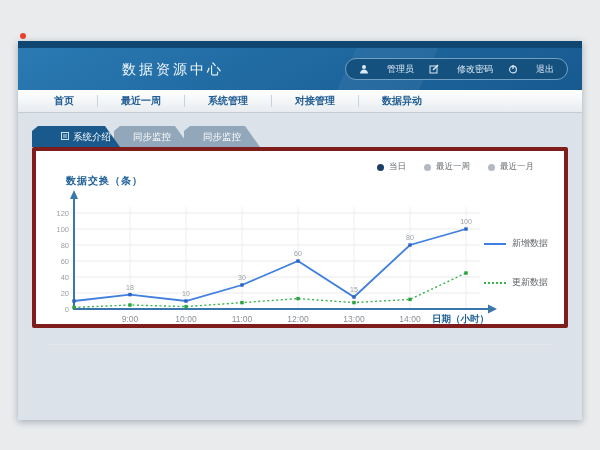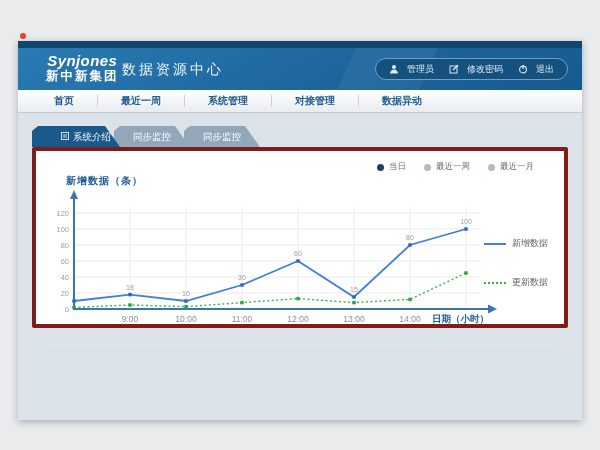--- a/index.html
+++ b/index.html
@@ -15,21 +15,21 @@
   .header { position:relative; height:42px; background:linear-gradient(150deg,#2b7ab3 0%, #1e669e 55%, #175a90 100%); color:#fff; }
   .header::before { content:""; position:absolute; inset:0;
     background:linear-gradient(115deg, transparent 58%, rgba(255,255,255,.05) 58%, rgba(255,255,255,.05) 72%, transparent 72%); }
   .logo { position:absolute; left:28px; top:4px; text-align:center; line-height:1.15; }
   .logo-en { font-size:15px; font-weight:bold; letter-spacing:.4px; font-style:italic; }
   .logo-cn { font-size:12.5px; font-weight:bold; letter-spacing:2px; }
   .app-title { position:absolute; left:104px; top:13px; font-size:14px; letter-spacing:3px; color:#f2f7fb; }
 
   .userbar { position:absolute; right:14px; top:10px; height:22px; display:flex; align-items:center; gap:15px;
     background:#14517f; border:1px solid #6fa0c4; border-radius:12px; padding:0 13px; z-index:2; }
-  .user-item { display:flex; align-items:center; gap:8px; color:#ddeaf4; font-size:9px; cursor:pointer; }
+  .user-item { display:flex; align-items:center; gap:18px; color:#ddeaf4; font-size:9px; cursor:pointer; }
   .user-item svg { display:block; }
 
   .nav { height:23px; background:linear-gradient(#ffffff,#e8ecf0); border-bottom:1px solid #c3cbd3; display:flex; align-items:center; padding-left:36px; }
   .nav-item { font-size:10px; font-weight:bold; color:#1f5c93; cursor:pointer; white-space:nowrap; }
   .nav-sep { width:1px; height:12px; background:#c9d2da; margin:0 23px; }
 
   .content { padding:13px 14px 0 14px; }
 
   .tabs { display:flex; height:21px; position:relative; }
   .tab { position:relative; height:21px; text-align:center; color:#fff; font-size:9.5px; line-height:21px; cursor:pointer; }
@@ -65,24 +65,20 @@
 </style>
 </head>
 <body>
 
 <div class="rec-dot"></div>
 
 <div class="window">
   <div class="topstrip"></div>
 
   <div class="header">
-    <div class="logo">
-      <div class="logo-en">Synjones</div>
-      <div class="logo-cn">新中新集团</div>
-    </div>
     <div class="app-title">数据资源中心</div>
 
     <div class="userbar">
       <div class="user-item">
         <span>
           <svg width="10" height="10" viewBox="0 0 10 10">
               <circle cx="5" cy="3" r="2" fill="#ddeaf4"></circle>
               <path d="M1 9.5c0-2.3 1.8-4 4-4s4 1.7 4 4z" fill="#ddeaf4"></path>
             </svg>
         </span>
@@ -159,21 +155,21 @@
         <div class="range-item">
           <span class="rdot"></span>
           <span>最近一周</span>
         </div>
         <div class="range-item">
           <span class="rdot"></span>
           <span>最近一月</span>
         </div>
       </div>
 
-      <div class="chart-title">新增数据（条）</div>
+      <div class="chart-title">数据交换（条）</div>
 
       <div class="chart-wrap">
         <svg id="chart" width="470" height="140" viewBox="0 0 470 140">
             <line x1="31" y1="104" x2="436" y2="104" stroke="#e9e9e9" stroke-width="1"></line>
             <line x1="31" y1="88" x2="436" y2="88" stroke="#e9e9e9" stroke-width="1"></line>
             <line x1="31" y1="72" x2="436" y2="72" stroke="#e9e9e9" stroke-width="1"></line>
             <line x1="31" y1="56" x2="436" y2="56" stroke="#e9e9e9" stroke-width="1"></line>
             <line x1="31" y1="40" x2="436" y2="40" stroke="#e9e9e9" stroke-width="1"></line>
             <line x1="31" y1="24" x2="436" y2="24" stroke="#e9e9e9" stroke-width="1"></line>
             <line x1="86" y1="18" x2="86" y2="119" stroke="#ededed" stroke-width="1"></line>

